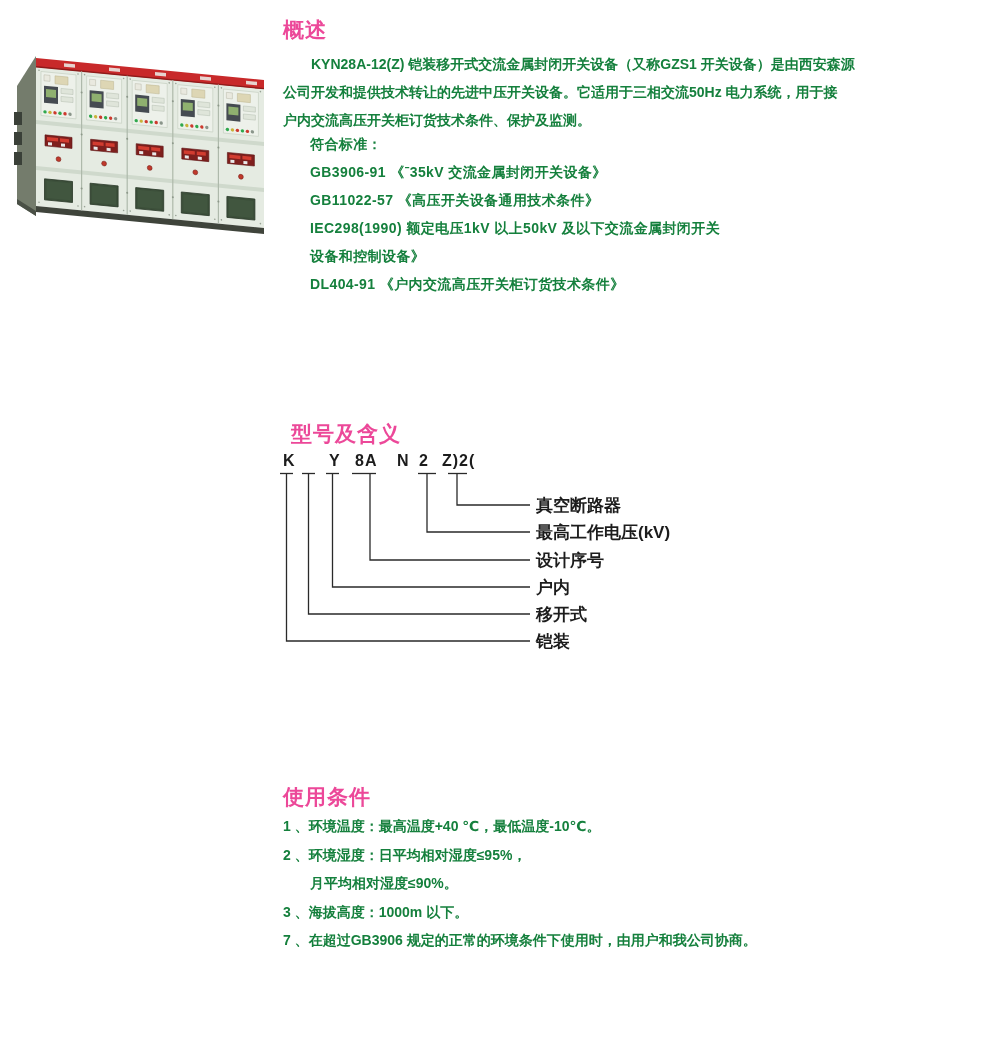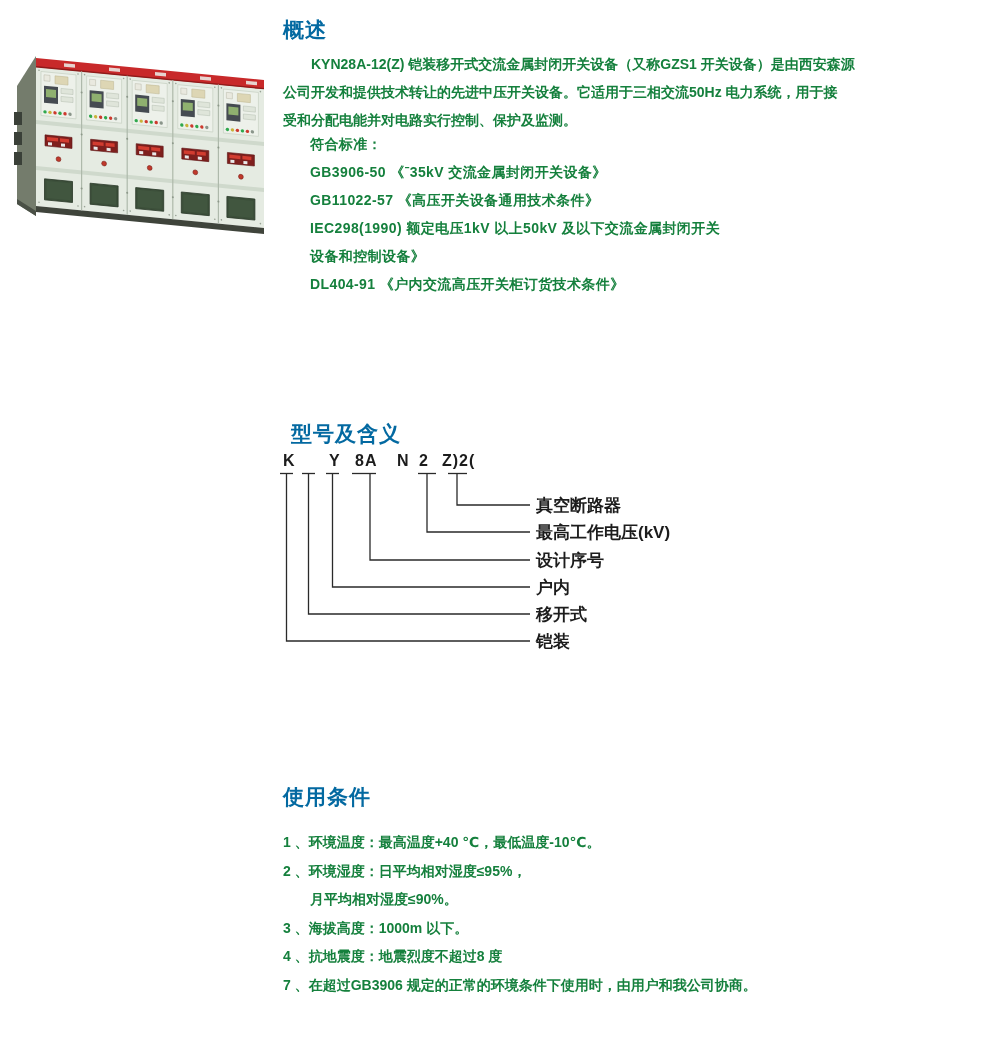--- a/index.html
+++ b/index.html
@@ -4,21 +4,21 @@
 <style>
   * { margin:0; padding:0; box-sizing:border-box; }
   html,body { background:#ffffff; }
   body { font-family:"Liberation Sans","DejaVu Sans",sans-serif; color:#1c1c1c; }
   .page {
     position:relative; width:1000px; height:1051px; background:#ffffff;
     overflow:hidden;
   }
   .heading {
     position:absolute; left:283px;
-    color:#0369a1; font-size:21px; font-weight:bold; letter-spacing:1px;
+    color:#ec4899; font-size:21px; font-weight:bold; letter-spacing:1px;
     font-family:"Liberation Sans","DejaVu Sans",sans-serif;
   }
   #overview-heading { top:16px; }
   #model-heading    { top:420px;margin-left:8px; }
   #conditions-heading { top:783px; }
 
   .bodytext { font-size:14px; font-weight:600; line-height:28px; color:#15803d; }
 
   .para { position:absolute; left:283px; top:50px; width:706px; }
   .para .line { height:28px; white-space:nowrap; }
@@ -29,21 +29,21 @@
 
   .photo-wrap { position:absolute; left:14px; top:46px; width:254px; height:196px; }
   .photo-wrap svg { display:block; width:100%; height:100%; }
 
   .diagram-wrap { position:absolute; left:280px; top:448px; width:480px; height:212px; }
   .diagram-wrap svg { display:block; width:100%; height:100%; overflow:visible; }
   .dg-token { font-size:16px; font-weight:600; fill:#1c1c1c; letter-spacing:1px; }
   .dg-label { font-size:17px; font-weight:600; fill:#1c1c1c; }
   .dg-line  { stroke:#2a2a2a; stroke-width:1.3; fill:none; }
 
-  .conditions { position:absolute; left:283px; top:812px; width:706px;margin-top:16px; }
+  .conditions { position:absolute; left:283px; top:812px; width:706px; }
   .conditions .line { height:28.5px; white-space:nowrap; }
   .conditions .line.cont { padding-left:27px; }
 </style>
 </head>
 <body>
 
 <div class="page">
 
   <div class="photo-wrap">
     <svg viewBox="0 0 254 196">
@@ -128,26 +128,26 @@
           <circle cx="182.4" cy="126" r="1" fill="#8d988a"></circle>
       </g>
     </svg>
   </div>
 
   <h2 class="heading" id="overview-heading">概述</h2>
 
   <div class="para bodytext">
     <div class="line first">KYN28A-12(Z) 铠装移开式交流金属封闭开关设备（又称GZS1 开关设备）是由西安森源</div>
     <div class="line">公司开发和提供技术转让的先进中压开关设备。它适用于三相交流50Hz 电力系统，用于接</div>
-    <div class="line">受和分配电能并对电路实行控制、保护及监测。</div>
+    <div class="line">户内交流高压开关柜订货技术条件、保护及监测。</div>
   </div>
 
   <div class="standards bodytext">
     <div class="line">符合标准：</div>
-    <div class="line">GB3906-50 《ˉ35kV 交流金属封闭开关设备》</div>
+    <div class="line">GB3906-91 《ˉ35kV 交流金属封闭开关设备》</div>
     <div class="line">GB11022-57 《高压开关设备通用技术条件》</div>
     <div class="line">IEC298(1990)  额定电压1kV 以上50kV 及以下交流金属封闭开关</div>
     <div class="line">设备和控制设备》</div>
     <div class="line">DL404-91 《户内交流高压开关柜订货技术条件》</div>
   </div>
 
   <h2 class="heading" id="model-heading">型号及含义</h2>
 
   <div class="diagram-wrap">
     <svg viewBox="0 0 480 212">
@@ -181,17 +181,16 @@
     </svg>
   </div>
 
   <h2 class="heading" id="conditions-heading">使用条件</h2>
 
   <div class="conditions bodytext">
     <div class="line">1 、环境温度：最高温度+40 ℃，最低温度-10℃。</div>
     <div class="line">2 、环境湿度：日平均相对湿度≤95%，</div>
     <div class="line cont">月平均相对湿度≤90%。</div>
     <div class="line">3 、海拔高度：1000m 以下。</div>
-    <div class="line">4 、抗地震度：地震烈度不超过8 度</div>
     <div class="line">7 、在超过GB3906 规定的正常的环境条件下使用时，由用户和我公司协商。</div>
   </div>
 
 </div>
 
 </body></html>

